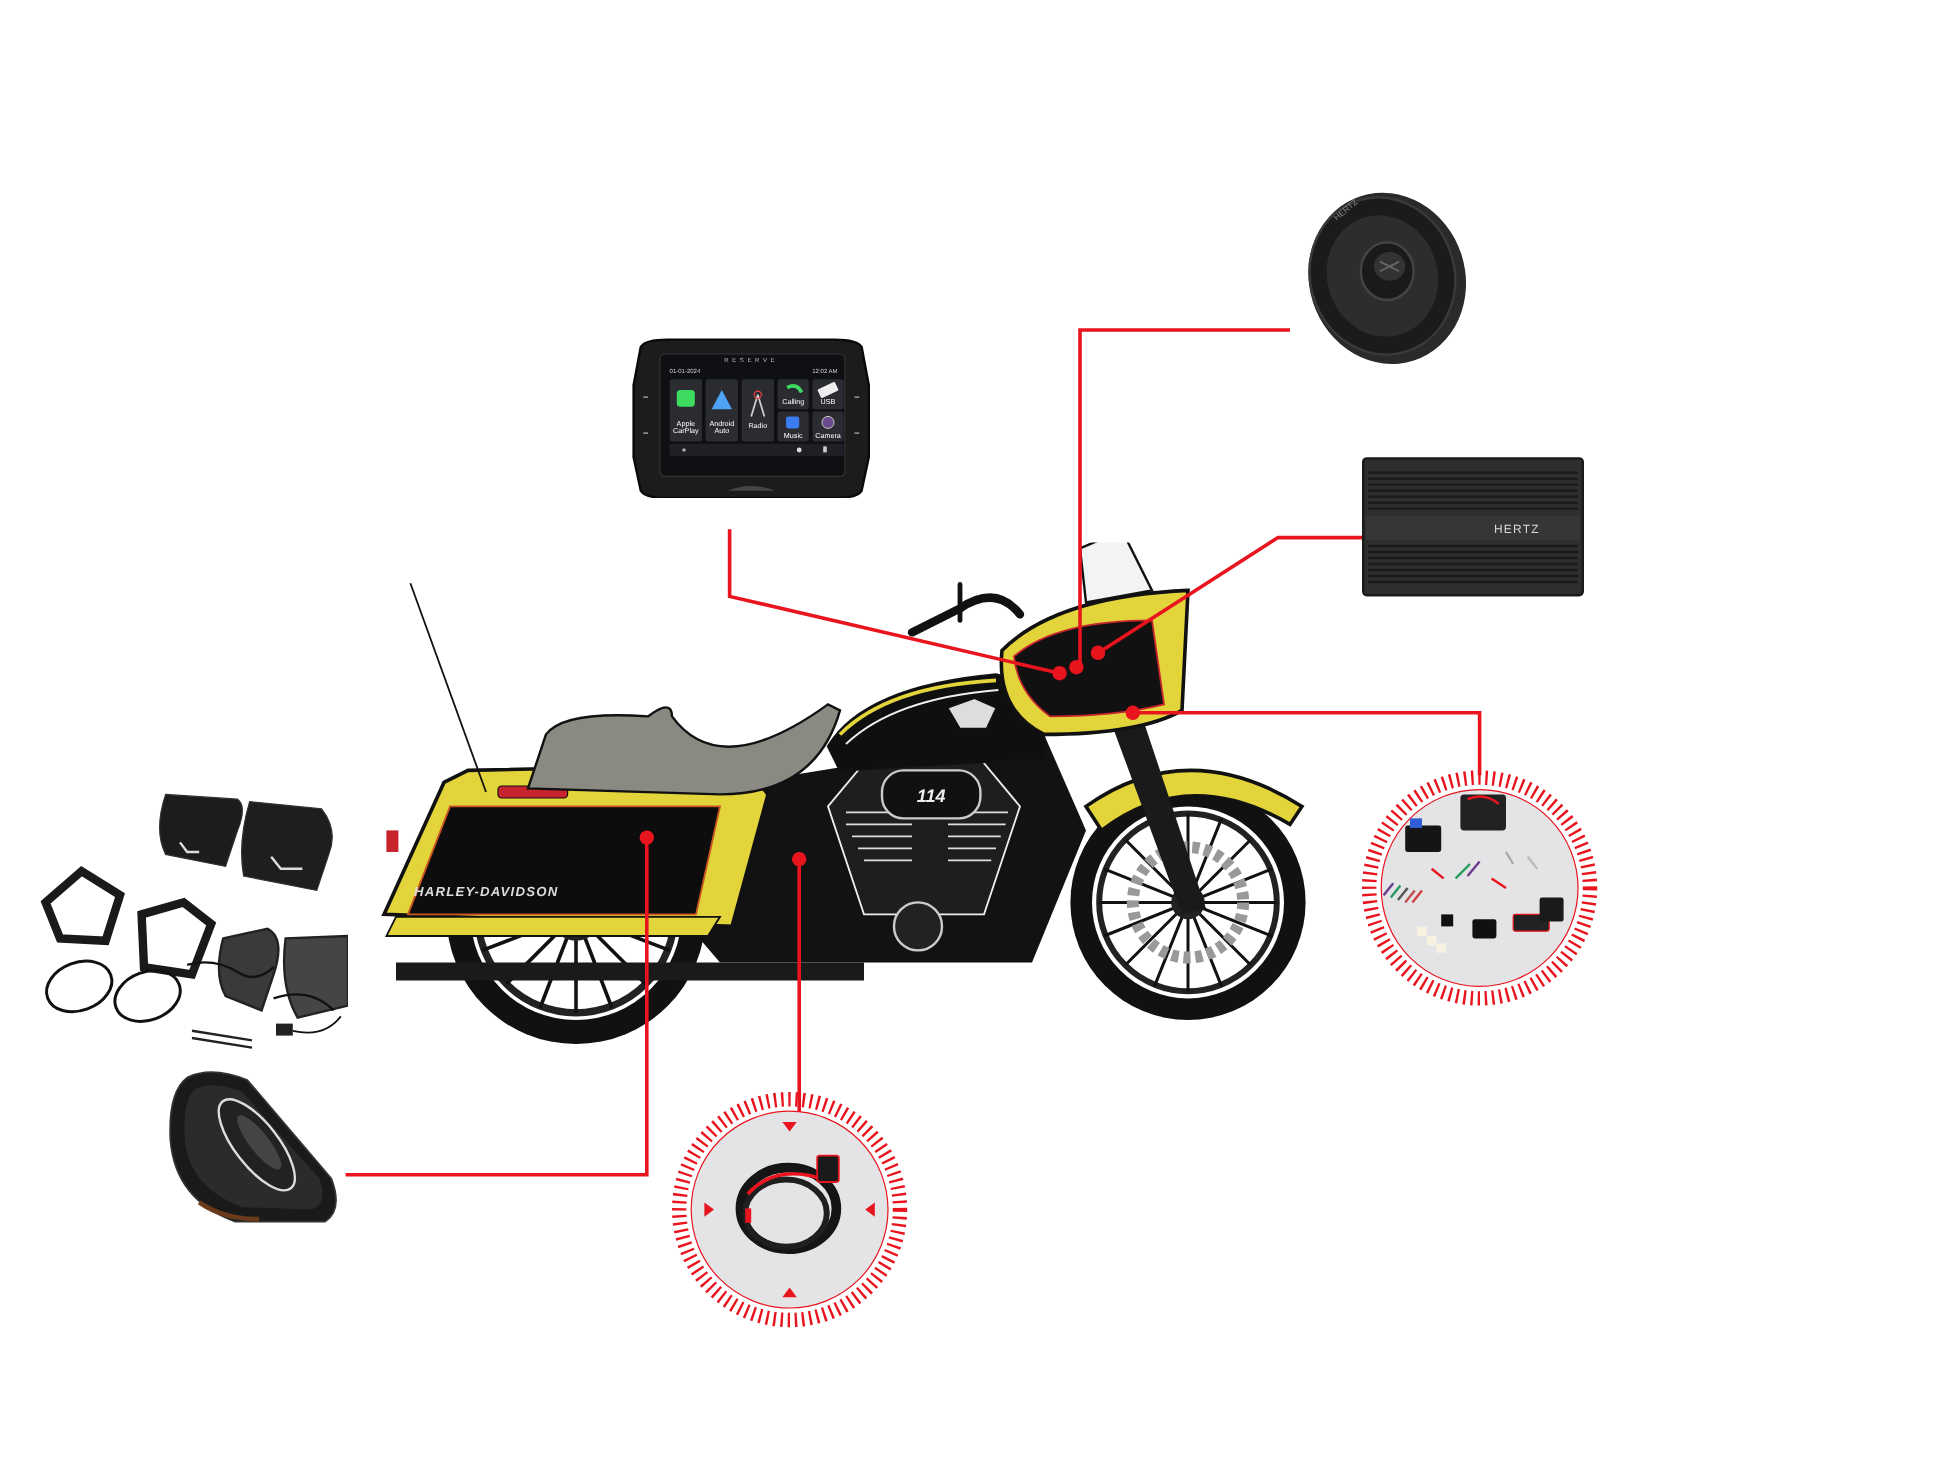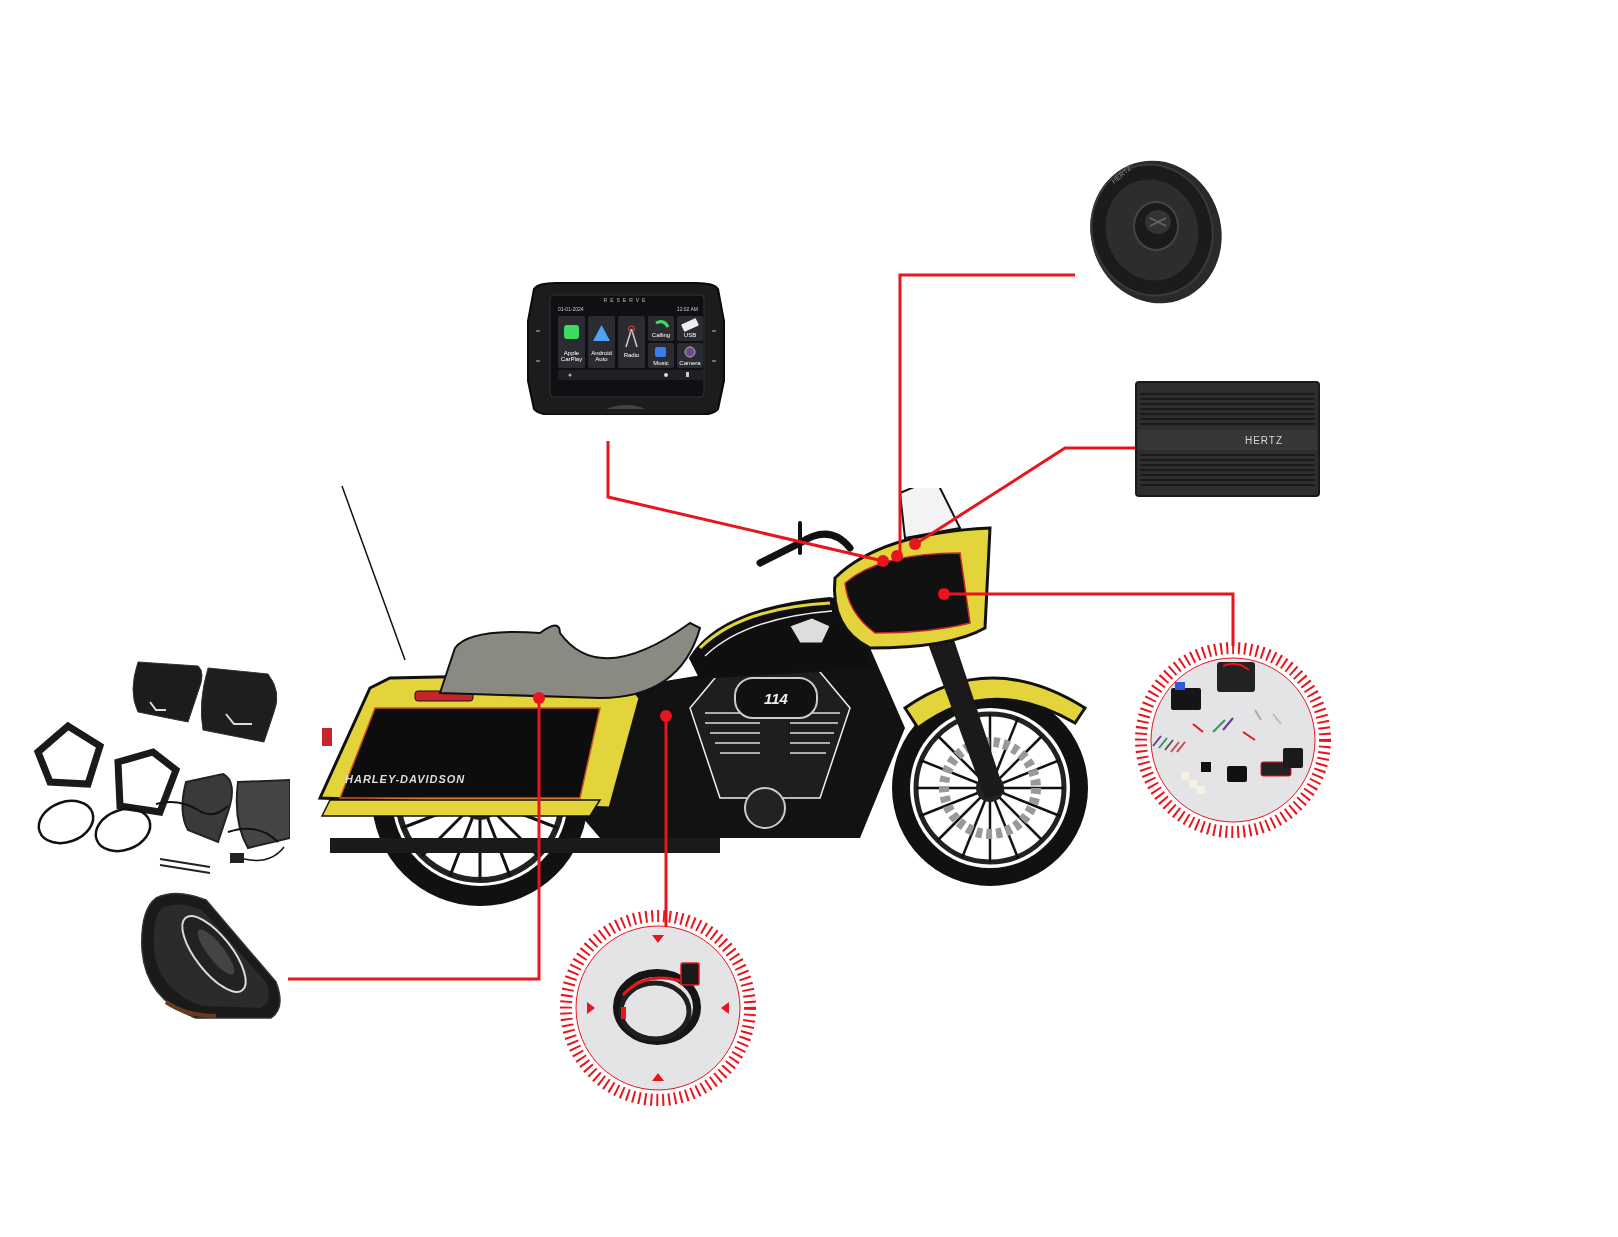--- a/index.html
+++ b/index.html
@@ -10,21 +10,21 @@
   
   .headunit { left:526px; top:281px; width:200px; height:134px; }
   .screen-tile { font-size:6px; fill:#fff; }
 
   
   .amp { left:1134px; top:380px; width:187px; height:118px; }
 </style>
 </head>
 <body>
 
-<div class="abs" style="left:300px;top:488px;width:800px;height:420px;">
+<div class="abs" style="left:300px;top:452px;width:800px;height:420px;">
   <svg width="800" height="420" viewBox="300 480 800 420">
 
     <g>
       <circle cx="480" cy="790" r="108" fill="#111"></circle>
       <circle cx="480" cy="790" r="88" fill="#fff"></circle>
       <circle cx="480" cy="790" r="82" fill="none" stroke="#222" stroke-width="6"></circle>
       <g stroke="#111" stroke-width="3">
         <line x1="480" y1="708" x2="480" y2="872"></line>
         <line x1="398" y1="790" x2="562" y2="790"></line>
         <line x1="422" y1="732" x2="538" y2="848"></line>

